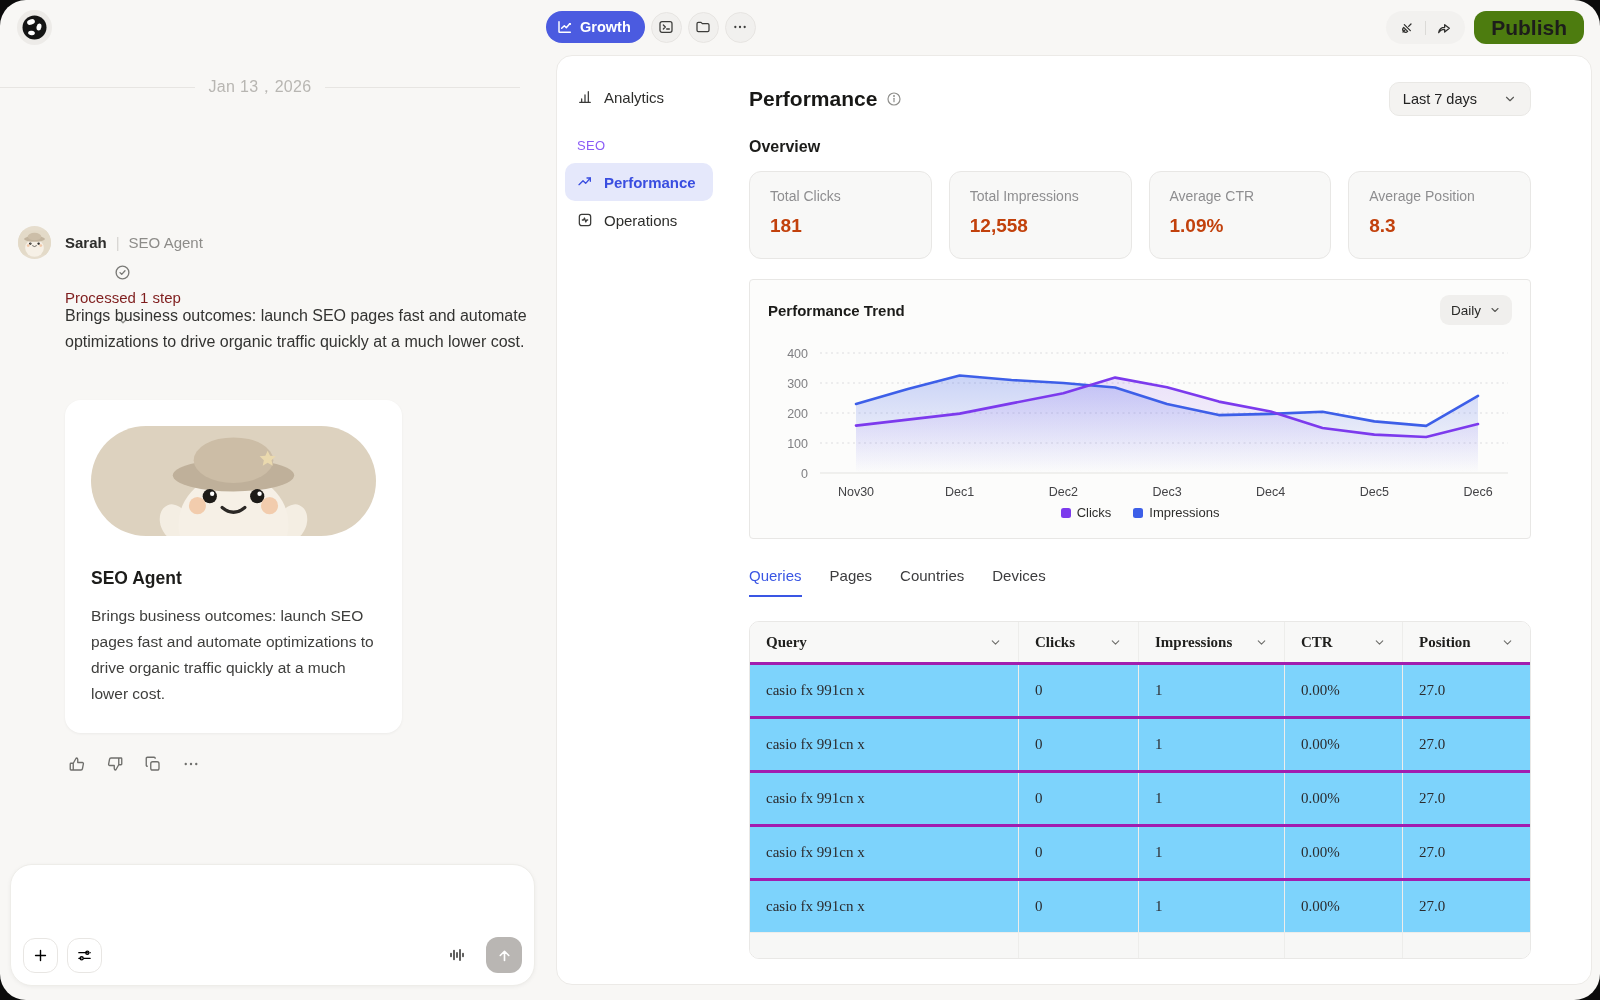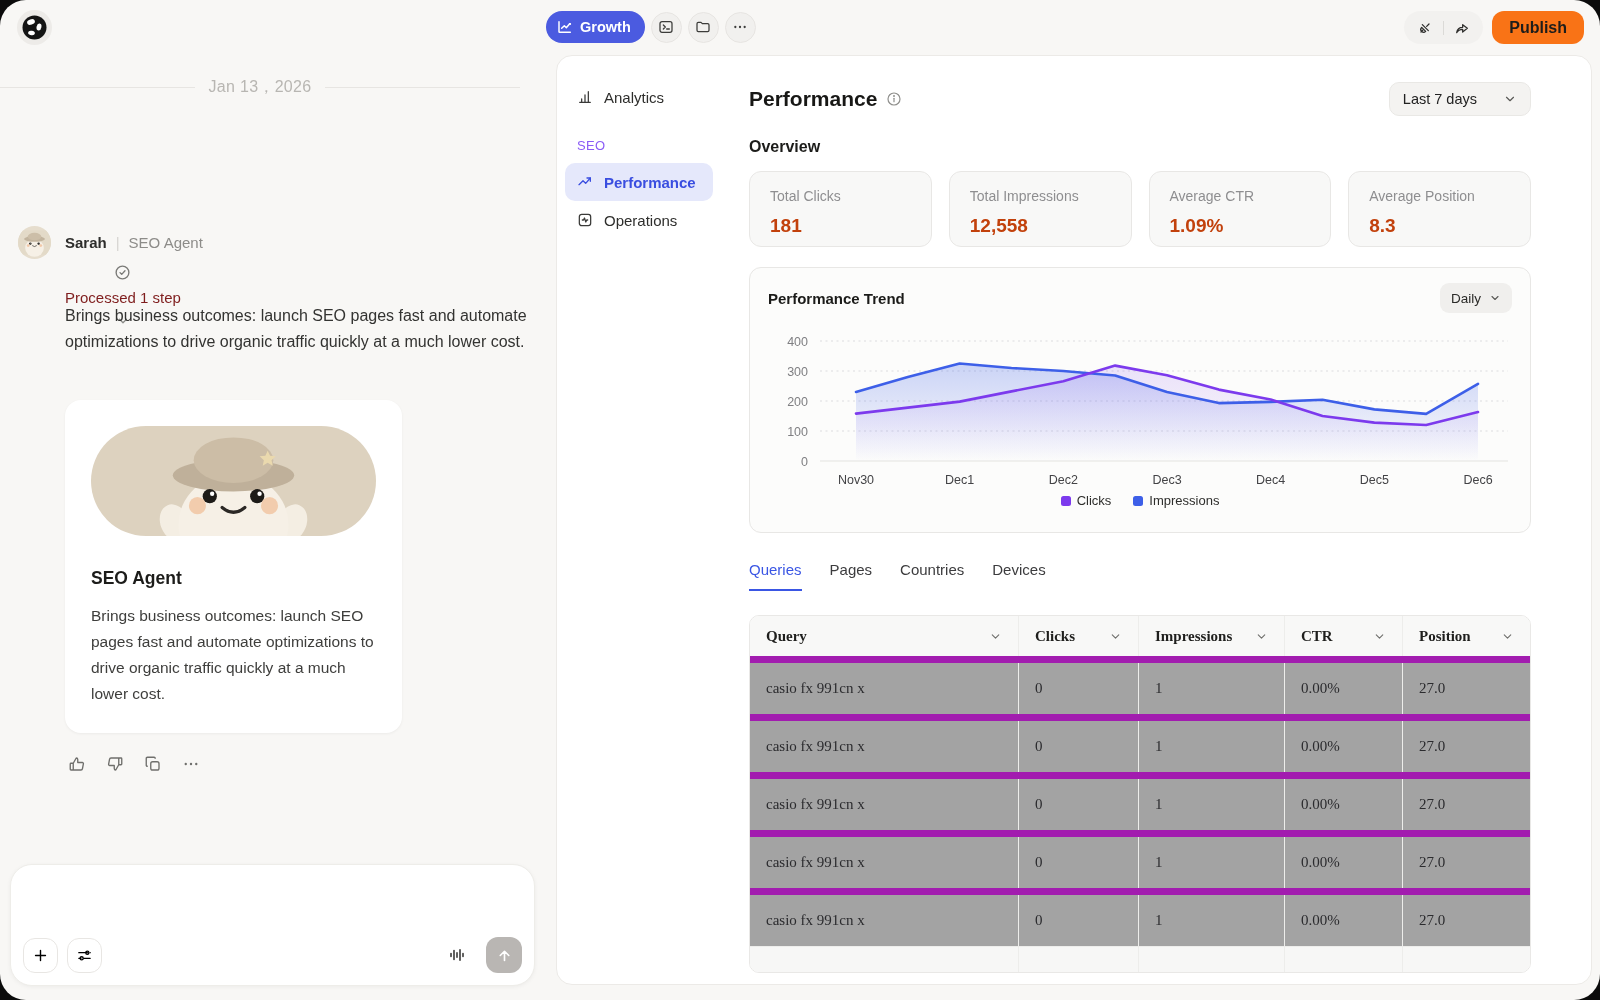--- a/index.html
+++ b/index.html
@@ -8,21 +8,21 @@
 
   
   .topbar { position:absolute; top:0; left:0; right:0; height:55px; }
   .logo-wrap { position:absolute; left:17px; top:10px; width:35px; height:35px; border-radius:50%; background:#edebe8; display:flex; align-items:center; justify-content:center; }
   .topbar-center { position:absolute; left:546px; top:11px; display:flex; align-items:center; gap:6px; }
   .growth-btn { height:32px; padding:0 14px 0 11px; border-radius:16px; background:#4b5be0; color:#fff; display:flex; align-items:center; gap:7px; font-size:14.5px; font-weight:bold; }
   .round-btn { width:31px; height:31px; border-radius:50%; background:#f1f0ee; border:1px solid #e7e5e2; display:flex; align-items:center; justify-content:center; color:#3c3c3a; }
   .topbar-right { position:absolute; right:16px; top:11px; display:flex; align-items:center; gap:9px; }
   .icons-pill { height:33px; padding:0 13px; border-radius:17px; background:#f2f1ef; display:flex; align-items:center; gap:10px; color:#2e2e2c; }
   .icons-pill .sep { width:1px; height:14px; background:#dbdad7; }
-  .publish-btn { height:33px; padding:0 17px; border-radius:12px; background:#f97316; font-size:16px; font-weight:bold; color:#1d1d1b; display:flex; align-items:center; }
+  .publish-btn { height:33px; padding:0 17px; border-radius:12px; background:#4d7c0f; font-size:21px; font-weight:bold; color:#1d1d1b; display:flex; align-items:center; }
 
   
   .chat { position:absolute; left:0; top:55px; width:556px; bottom:0; }
   .date-row { position:absolute; top:22px; left:0; right:36px; display:flex; align-items:center; gap:14px; }
   .date-row .line { flex:1; height:1px; background:#e7e5e2; }
   .date-row .txt { font-size:16px; color:#b8b6b2; letter-spacing:.3px; }
   .user-bubble { position:absolute; top:83px; right:36px; max-width:330px; background:#ebeae7; border-radius:14px; padding:11px 17px; font-size:15.5px; color:#3a3a38; }
   .agent-head { position:absolute; top:171px; left:18px; display:flex; align-items:center; gap:14px; }
   .avatar { width:33px; height:33px; border-radius:50%; background:#e6ddcd; overflow:hidden; flex:none; }
   .agent-name-row { display:flex; align-items:center; gap:9px; font-size:15px; }
@@ -60,44 +60,44 @@
   .nav-item.active .ni { color:#3a4ee0; }
 
   
   .main { flex:1; padding:26px 60px 0 26px; overflow:hidden; }
   .main-head { display:flex; align-items:center; }
   .main-title { font-size:21px; font-weight:bold; color:#171715; display:flex; align-items:center; gap:9px; }
   .main-title .info { color:#8f8f8c; display:flex; }
   .range-select { margin-left:auto; height:34px; padding:0 13px; border-radius:10px; background:#f4f3f1; border:1px solid #e9e8e5; display:flex; align-items:center; gap:26px; font-size:14.5px; color:#222; cursor:pointer; }
   .overview-label { margin-top:22px; font-size:16px; font-weight:bold; color:#1c1c1a; }
   .stats-row { margin-top:15px; display:flex; gap:17px; }
-  .stat-card { flex:1; height:76px; background:#f8f8f7; border:1px solid #e8e7e5; border-radius:12px; padding:16px 20px; }
+  .stat-card { flex:1; height:88px; background:#f8f8f7; border:1px solid #e8e7e5; border-radius:12px; padding:16px 20px; }
   .stat-label { font-size:14px; color:#8e8e90; }
   .stat-value { margin-top:11px; font-size:19px; font-weight:bold; color:#c2410c; }
 
-  .trend-card { margin-top:20px; border:1px solid #e8e7e5; border-radius:12px; background:#fcfcfb; padding:15px 18px 20px; }
+  .trend-card { margin-top:20px; border:1px solid #e8e7e5; border-radius:4px; background:#fcfcfb; padding:15px 18px 14px; }
   .trend-head { display:flex; align-items:center; }
   .trend-title { font-size:15px; font-weight:bold; color:#1b1b19; }
   .mini-select { margin-left:auto; height:30px; padding:0 11px; border-radius:9px; background:#f0efed; display:flex; align-items:center; gap:8px; font-size:13.5px; color:#2a2a28; cursor:pointer; }
   .legend { display:flex; justify-content:center; gap:22px; margin-top:2px; padding-bottom:4px; }
   .legend-item { display:flex; align-items:center; gap:6px; font-size:13px; color:#2e2e2c; cursor:pointer; }
   .legend-swatch { width:10px; height:10px; border-radius:2.5px; }
 
   .tabs { margin-top:28px; display:flex; gap:28px; font-size:15px; color:#3c3c3e; }
   .tab { padding-bottom:11px; cursor:pointer; }
   .tab.active { color:#3a56e4; border-bottom:2px solid #3a56e4; }
 
   .table-card { margin-top:24px; border:1px solid #e9e8e6; border-radius:10px; overflow:hidden;font-family:Liberation Serif, serif; }
   .t-row { display:flex; }
   .t-row.head { background:#f8f8f7; }
   .t-cell { padding:0 16px; display:flex; align-items:center; border-left:1px solid #ededeb; font-size:15px; color:#2b2b2e; height:51px; }
   .t-cell:first-child { border-left:none; }
   .t-row.head .t-cell { height:40px; font-weight:bold; color:#1f1f1d; }
   .t-row.head .t-cell .chev { margin-left:auto; color:#6f6f6c; display:flex; }
-  .t-row.body { border-top:7px solid #a21caf; background:#a3a3a3; }
+  .t-row.body { border-top:3px solid #a21caf; background:#7dd3fc; }
   .t-row.partial { border-top:1px solid #ededeb; background:#f7f7f6; height:26px; }
   .c0{width:268px;flex:none;} .c1{width:120px;flex:none;} .c2{width:146px;flex:none;} .c3{width:118px;flex:none;} .c4{flex:1;}
 
   svg { display:block; }
 </style>
 </head>
 <body>
 
 <div class="window">
 

